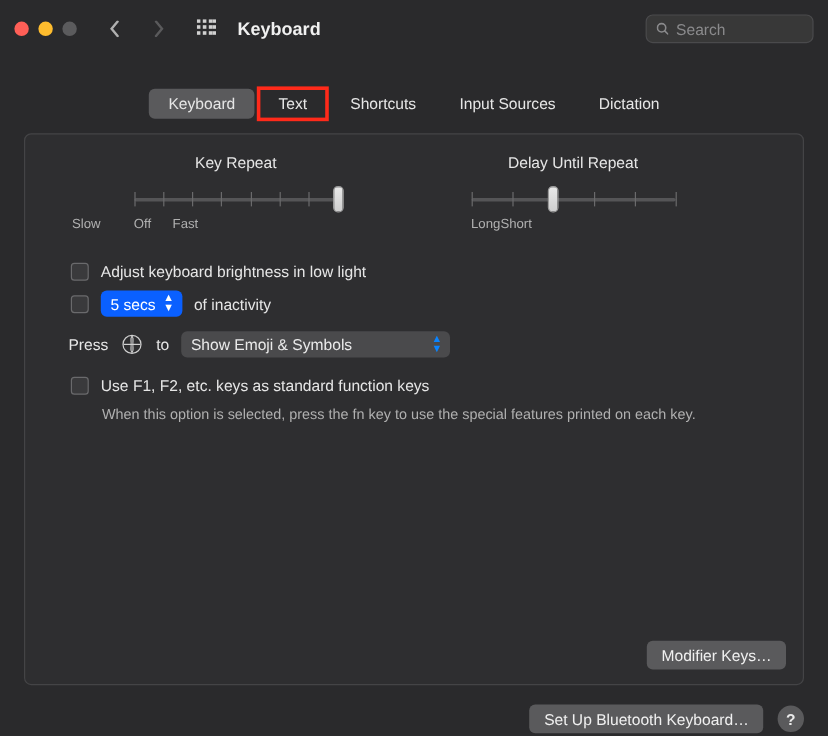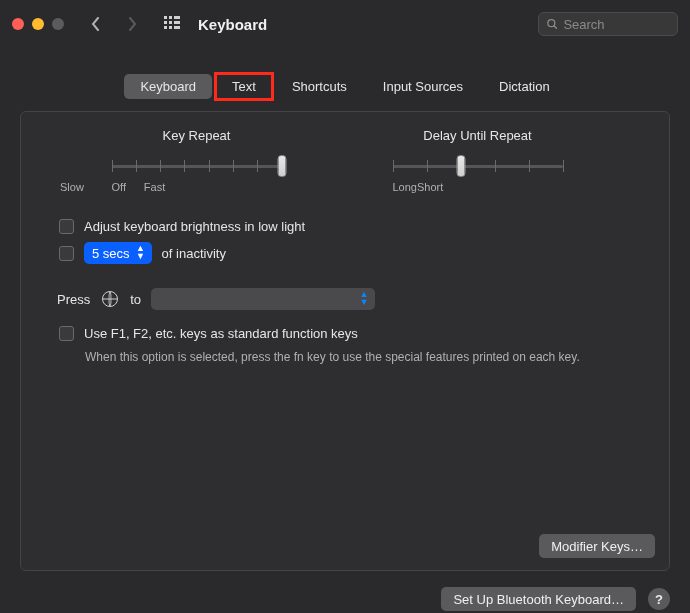--- a/index.html
+++ b/index.html
@@ -351,27 +351,28 @@
 
   <div class="row">
     <div class="checkbox"></div>
     <span class="inline-select">
       <span>5 secs</span>
       <span class="stepper-caret">▲<br>▼</span>
     </span>
     <span class="row-text">of inactivity</span>
   </div>
 
-  <div class="row" style="margin-top:24px;">
+  <div class="row" style="margin-top:12px;">
     <span class="row-text" style="margin-left:-2px;">Press</span>
     <span class="globe">
         <span class="arc"></span>
       </span>
     <span class="row-text">to</span>
     <span class="inline-select grey">
+      <span>Show Emoji &amp; Symbols</span>
       <span class="stepper-caret" style="color:#0a84ff;">▲<br>▼</span>
     </span>
   </div>
 
   <div class="row" style="margin-top:16px;">
     <div class="checkbox"></div>
     <span class="row-text">Use F1, F2, etc. keys as standard function keys</span>
   </div>
   <div class="fn-desc">When this option is selected, press the fn key to use the special features printed on each key.</div>
 

